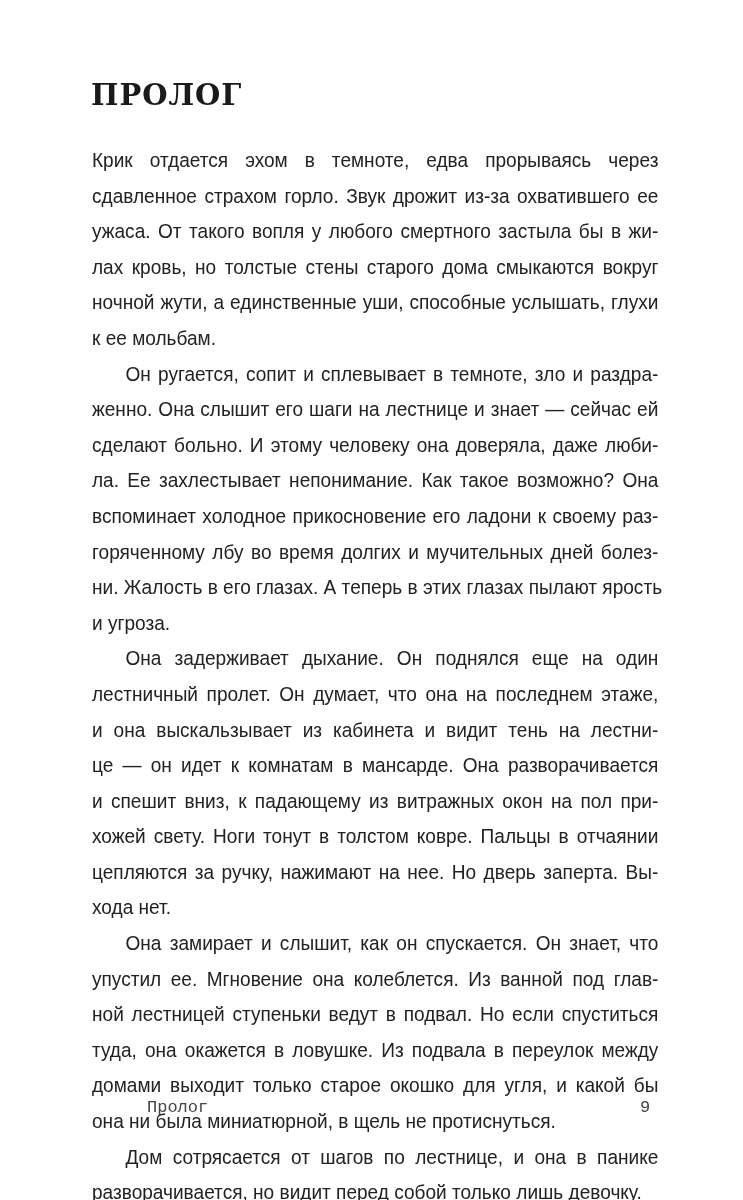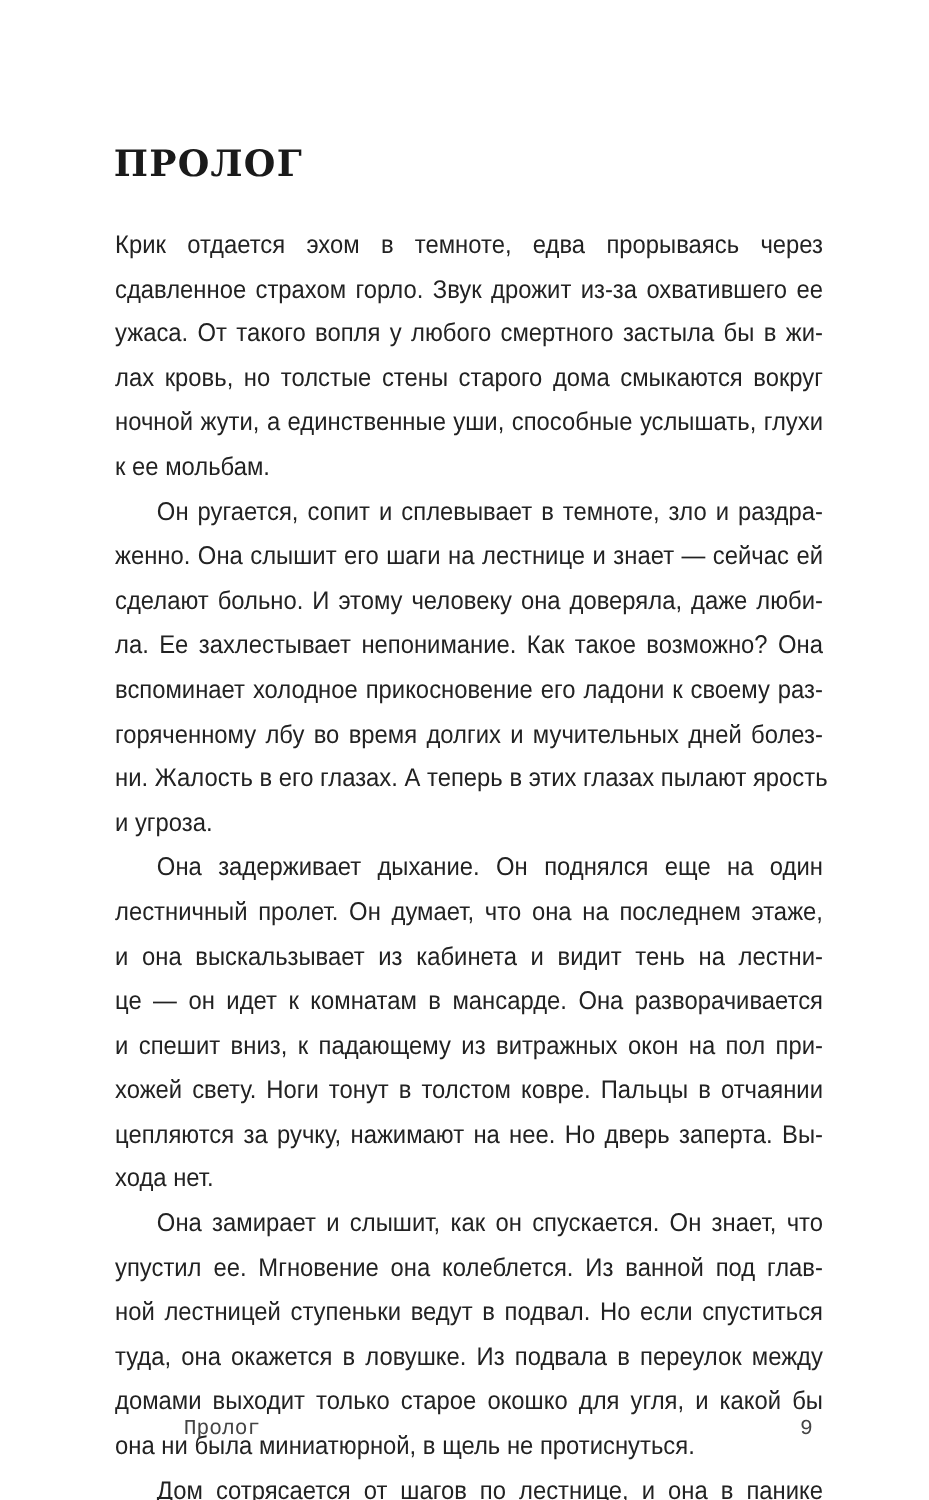--- a/index.html
+++ b/index.html
@@ -1,17 +1,17 @@
 <!DOCTYPE html>
 <html><head>
 <meta charset="utf-8">
 <style>
   html, body { margin: 0; padding: 0; background: #ffffff; }
   body { width: 743px; height: 1200px; position: relative; overflow: hidden; }
-  .page { position: absolute; left: 0; top: 0; width: 743px; height: 1151px; background: #fff; margin-top: 36px; }
+  .page { position: absolute; left: 0; top: 0; width: 743px; height: 1151px; background: #fff; }
   .title {
     position: absolute; left: 91px; top: 78px;
     font-family: "DejaVu Serif", serif; font-weight: bold;
     font-size: 29px; letter-spacing: 1px; color: #1a1a1a; margin: 0;
   }
   .body {
     position: absolute; left: 92px; top: 142px; width: 566px;
     font-family: "Liberation Sans", sans-serif; font-size: 20.5px;
     line-height: 35.6px; color: #222; transform: scaleX(0.93); transform-origin: left top;
     width: 609px;

